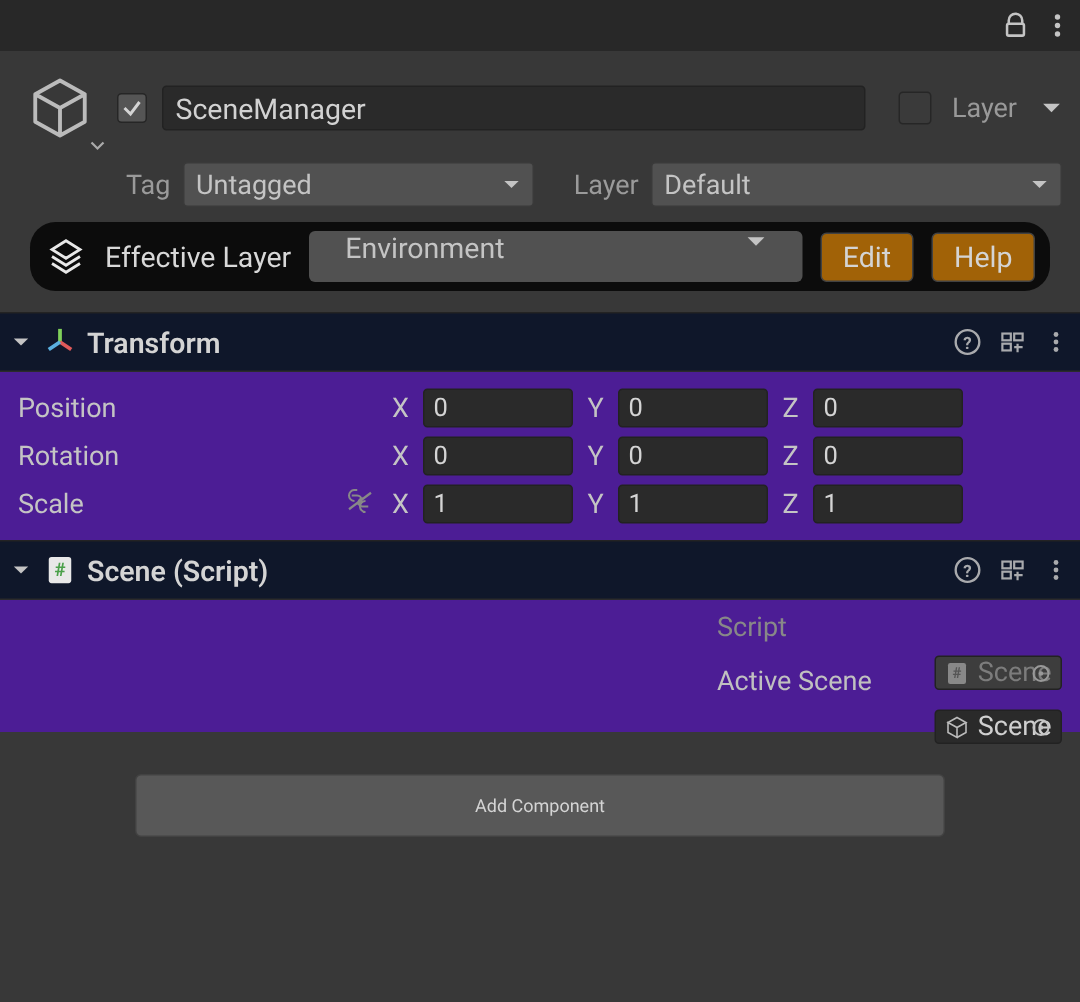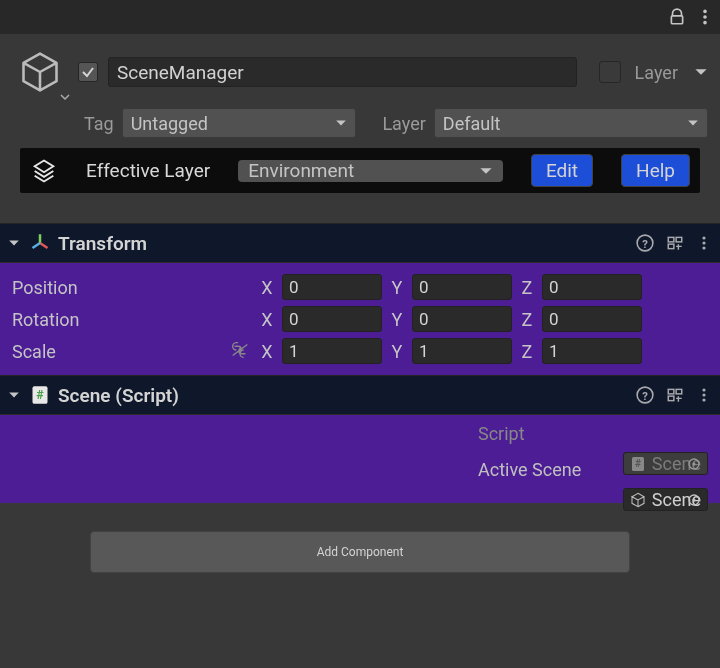--- a/index.html
+++ b/index.html
@@ -18,25 +18,25 @@
 .textfield { background: #2a2a2a; border: 1px solid #222; border-radius: 3px; padding: 4px 8px; color: #d2d2d2; font-size: 19px; height: 30px; flex: 1; }
 .static-chk { width: 22px; height: 22px; border: 1px solid #262626; background: #3a3a3a; border-radius: 3px; margin-left: 12px; }
 .static-lbl { color: #999; margin-left: 4px; }
 .caret-down { margin-left: 6px; }
 
 .tagrow { display: flex; align-items: center; gap: 8px; margin-top: 8px; padding-left: 72px; }
 .label-dim { color: #9a9a9a; font-size: 18px; }
 .dropdown { background: #515151; border: 1px solid #3a3a3a; border-radius: 3px; height: 30px; display: flex; align-items: center; justify-content: space-between; padding: 0 8px; color: #c4c4c4; font-size: 18px; flex: 1; min-width: 0; }
 .dropdown svg { flex-shrink: 0; }
 
-.eff-bar { margin: 10px 8px 24px 8px; background: #0c0c0c; border-radius: 2px; padding: 6px 10px; display: flex; align-items: center; gap: 28px; }
+.eff-bar { margin: 10px 8px 8px 8px; background: #0c0c0c; border-radius: 17px; padding: 6px 10px; display: flex; align-items: center; gap: 12px; }
 .eff-logo { width: 28px; height: 28px; }
 .eff-label { color: #d8d8d8; font-size: 19px; }
-.eff-dd { background: #515151; border-radius: 4px; height: 22px; padding: 0 10px; display: flex; align-items: center; justify-content: space-between; color: #c4c4c4; font-size: 19px; flex: 1; }
-.button { background: #1d4ed8; border: 1px solid #424242; border-radius: 4px; padding: 4px 14px; color: #d4d4d4; font-size: 19px; }
+.eff-dd { background: #515151; border-radius: 4px; height: 34px; padding: 0 24px; display: flex; justify-content: space-between; color: #c4c4c4; font-size: 19px; flex: 1; }
+.button { background: #a16207; border: 1px solid #424242; border-radius: 4px; padding: 4px 14px; color: #d4d4d4; font-size: 19px; }
 
 .comp-header { background: #0f172a; border-top: 1px solid #232323; border-bottom: 1px solid #2b2b2b; display: flex; align-items: center; height: 40px; padding: 0 8px; gap: 8px; }
 .comp-title { font-weight: 600; color: #d4d4d4; font-size: 19px; }
 .comp-utils { margin-left: auto; display: flex; align-items: center; gap: 12px; }
 .comp-utils > * { opacity: 0.85; }
 
 .comp-body { padding: 8px 12px; background: #4c1d95; }
 .vec-row { display: flex; align-items: center; height: 32px; gap: 6px; }
 .vec-label { width: 210px; color: #c4c4c4; font-size: 18px; }
 .link-icon { width: 24px; text-align: center; }

